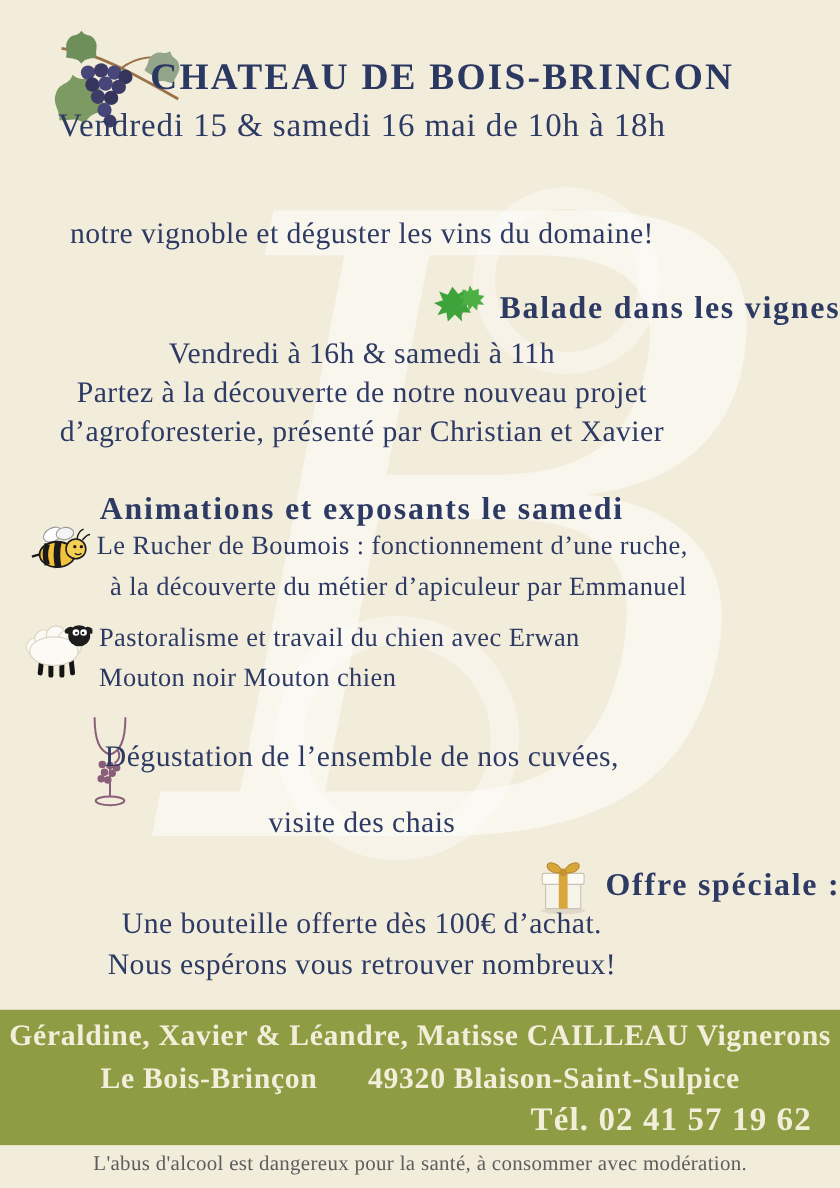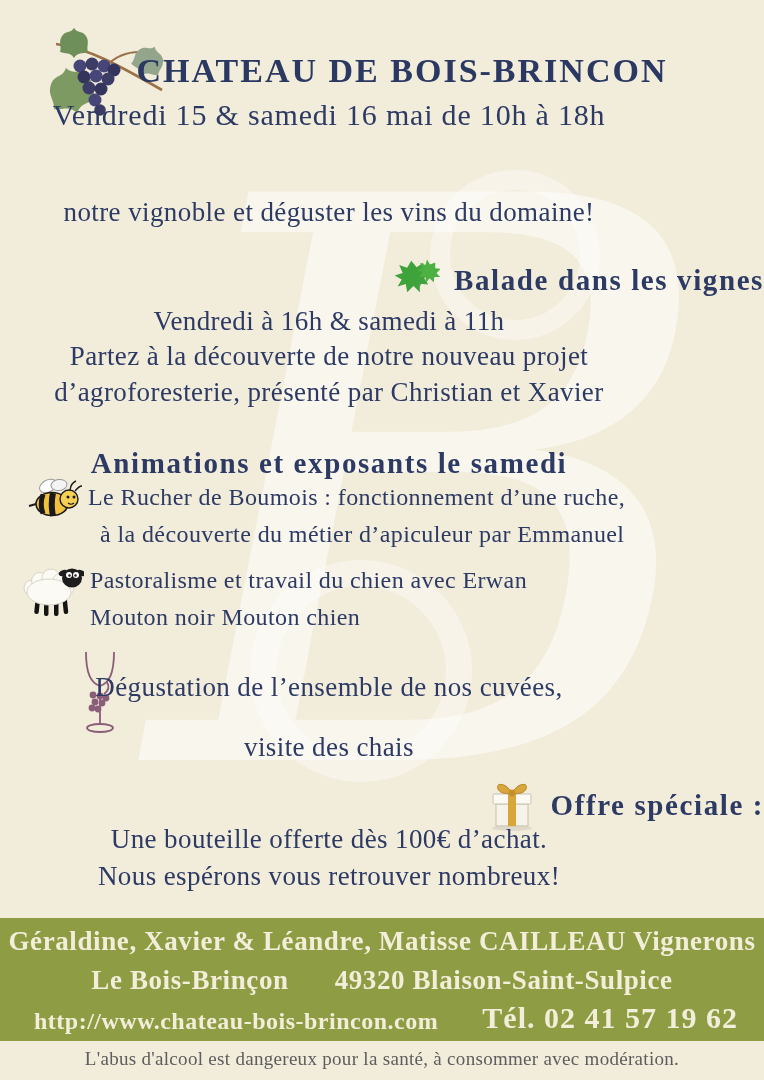--- a/index.html
+++ b/index.html
@@ -178,19 +178,18 @@
   </div>
   <div class="line" style="top:824px;">Une bouteille offerte dès 100€ d’achat.</div>
   <div class="line" style="top:861px;">Nous espérons vous retrouver nombreux!</div>
 
   <div class="footer-band">
     <div class="fline footer-names">Géraldine, Xavier &amp; Léandre, Matisse CAILLEAU Vignerons</div>
     <div class="fline footer-addr">
       <span>Le Bois-Brinçon</span>
       <span>49320 Blaison-Saint-Sulpice</span>
     </div>
-    <div class="footer-url">http://www.chateau-bois-brincon.com</div>
     <div class="footer-tel">Tél. 02 41 57 19 62</div>
   </div>
 
   <div class="disclaimer">L'abus d'alcool est dangereux pour la santé, à consommer avec modération.</div>
 
 </div>
 
 </body></html>

